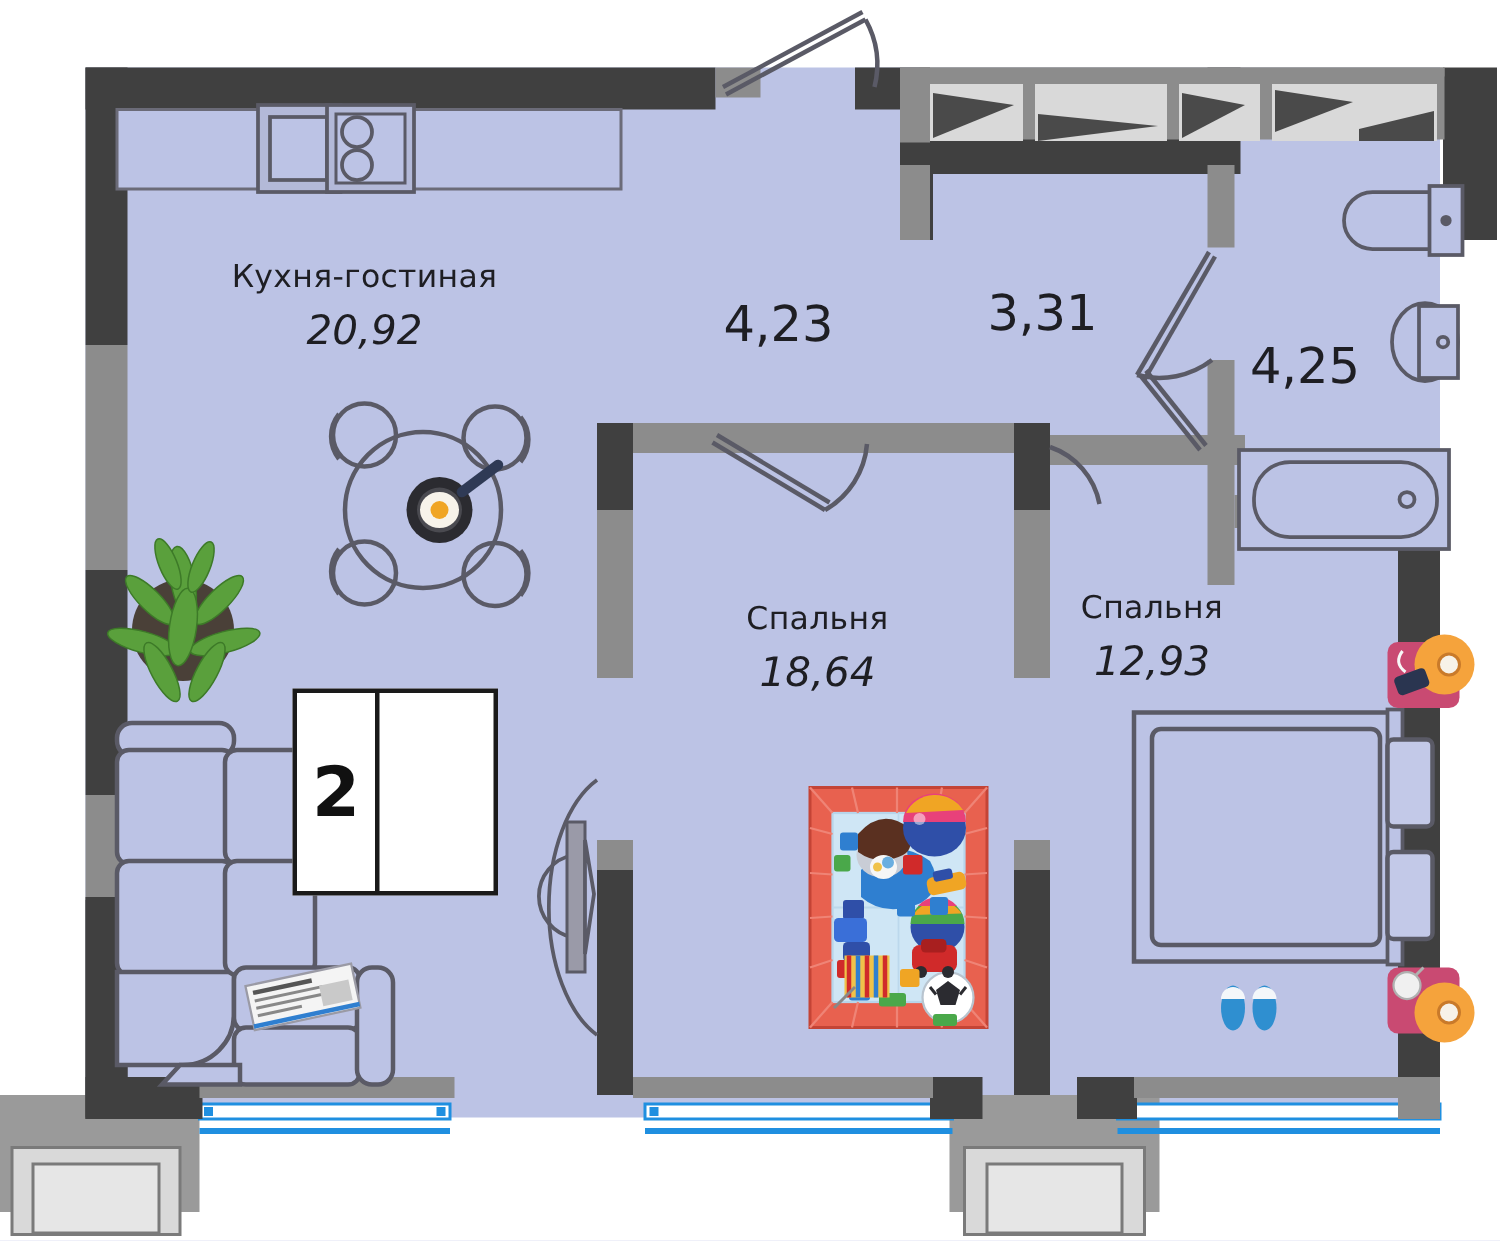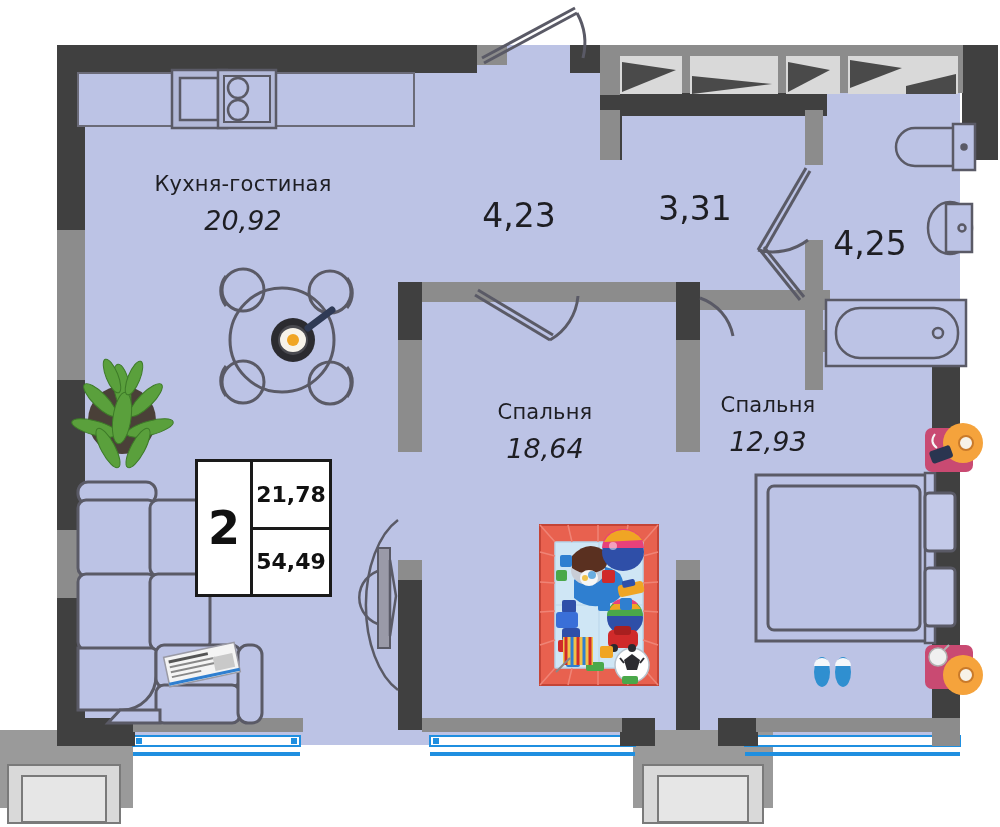--- a/index.html
+++ b/index.html
@@ -404,17 +404,13 @@
 <div class="lbl dim" style="left:810px;top:204px;width:120px;margin-top:20px;">4,25</div>
 
 <div class="lbl room-name" style="left:465px;top:400px;width:160px;">Спальня</div>
 <div class="lbl room-area" style="left:465px;top:433px;width:160px;">18,64</div>
 
 <div class="lbl room-name" style="left:688px;top:393px;width:160px;">Спальня</div>
 <div class="lbl room-area" style="left:688px;top:426px;width:160px;">12,93</div>
 
 <div class="infobox" style="left:195px;top:459px;width:131px;height:132px;">
   <div class="cnt">2</div>
-  <div class="vals">
-    <div class="v top">21,78</div>
-    <div class="v">54,49</div>
-  </div>
 </div>
 
 </body></html>

